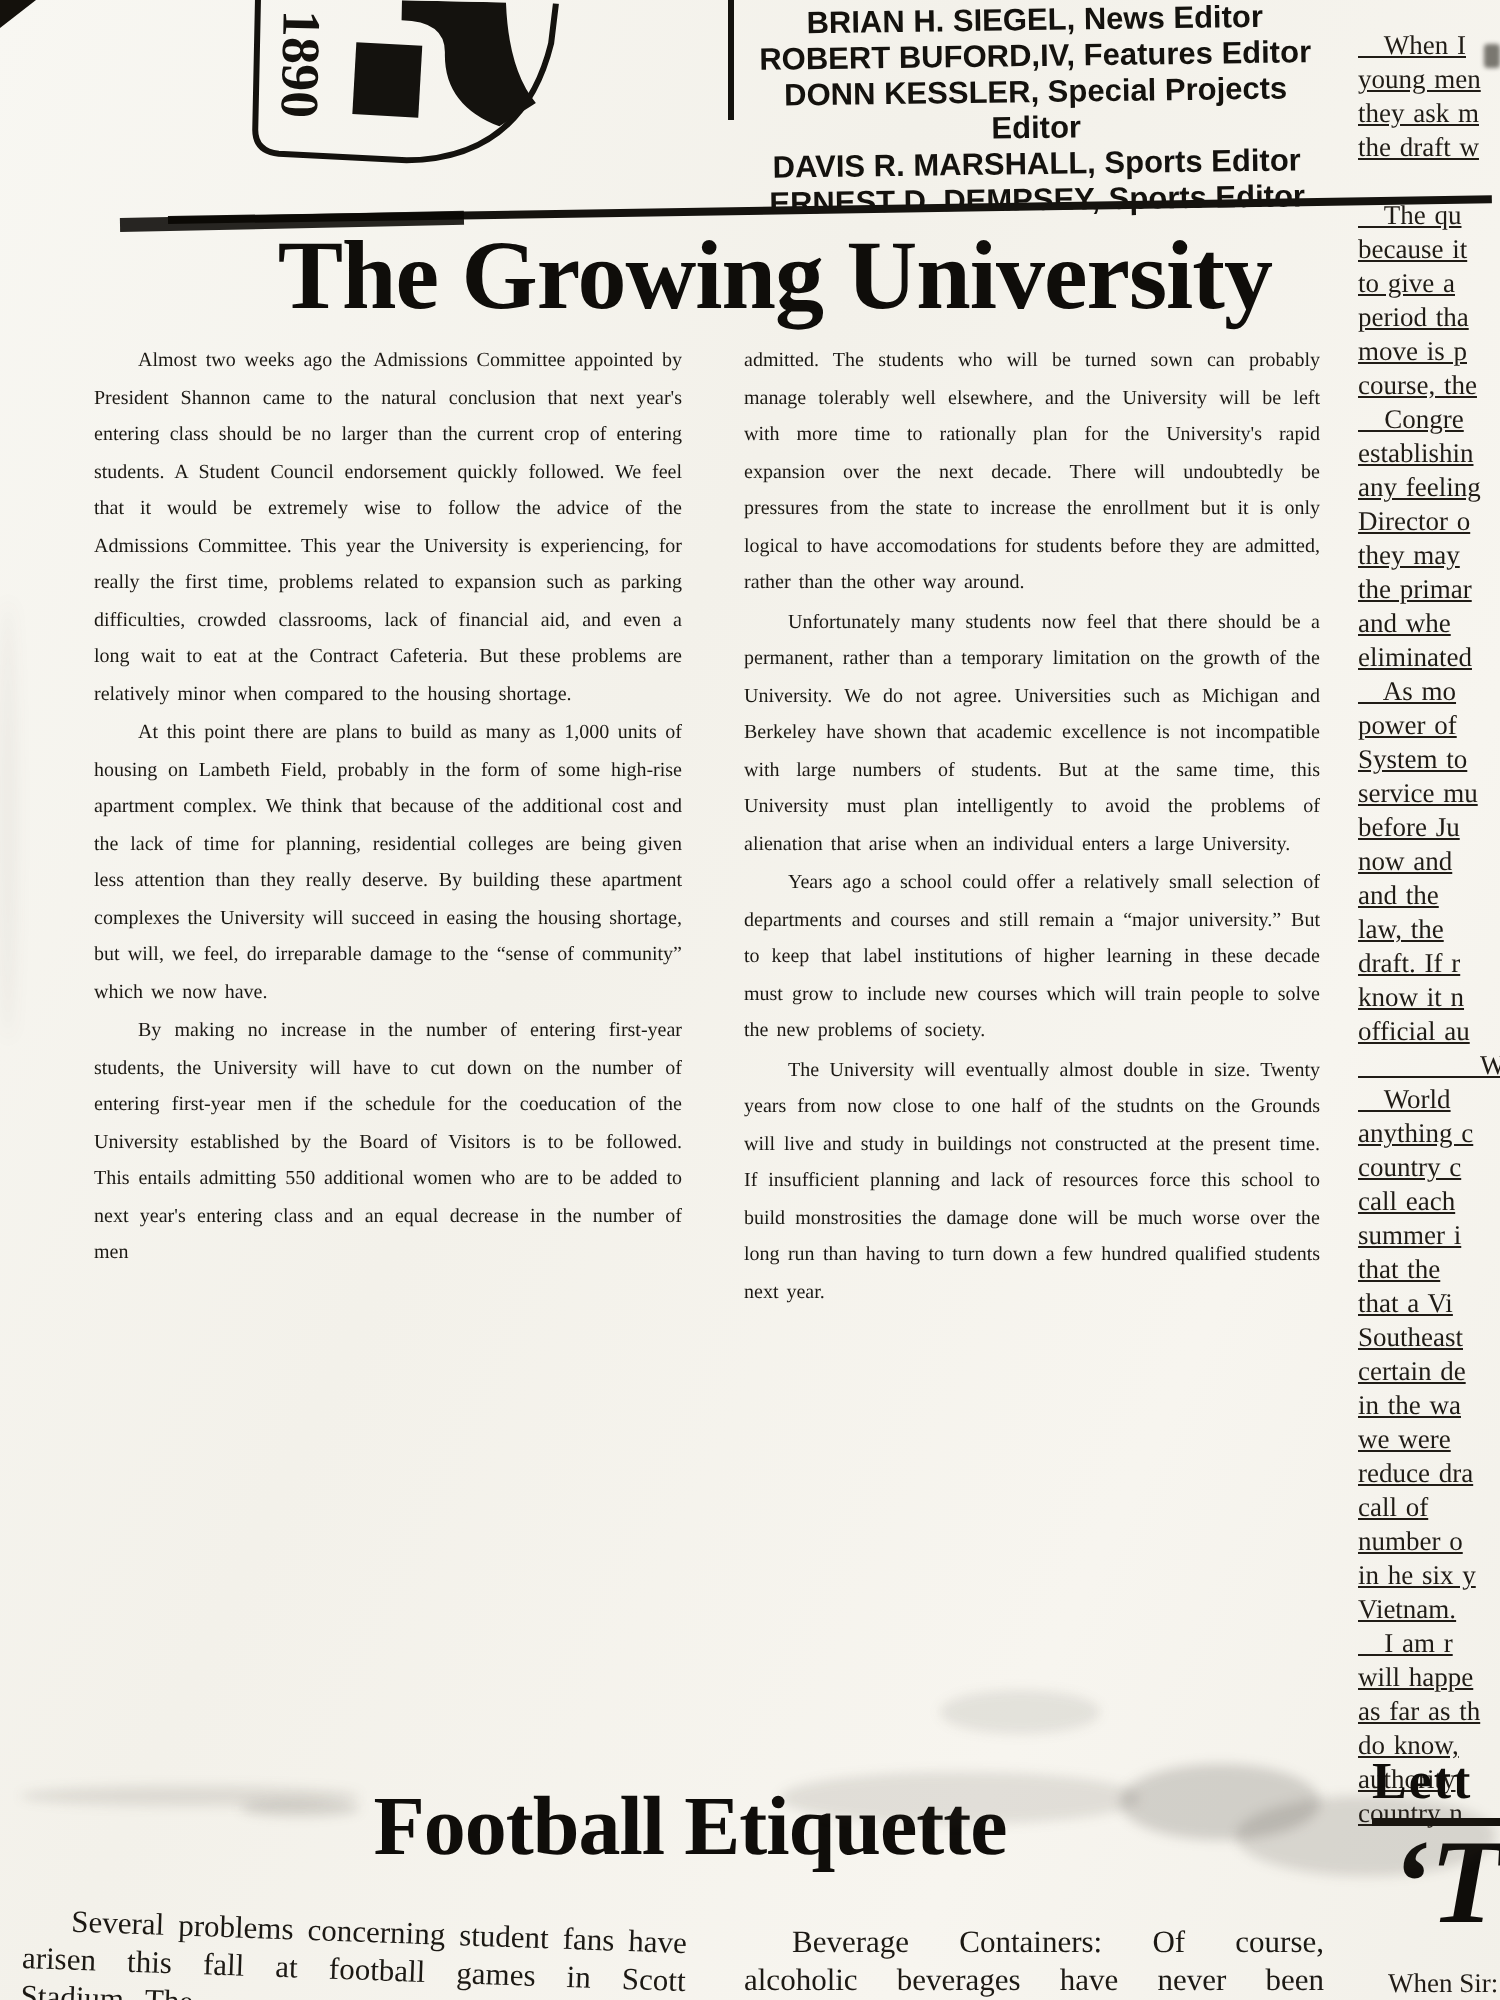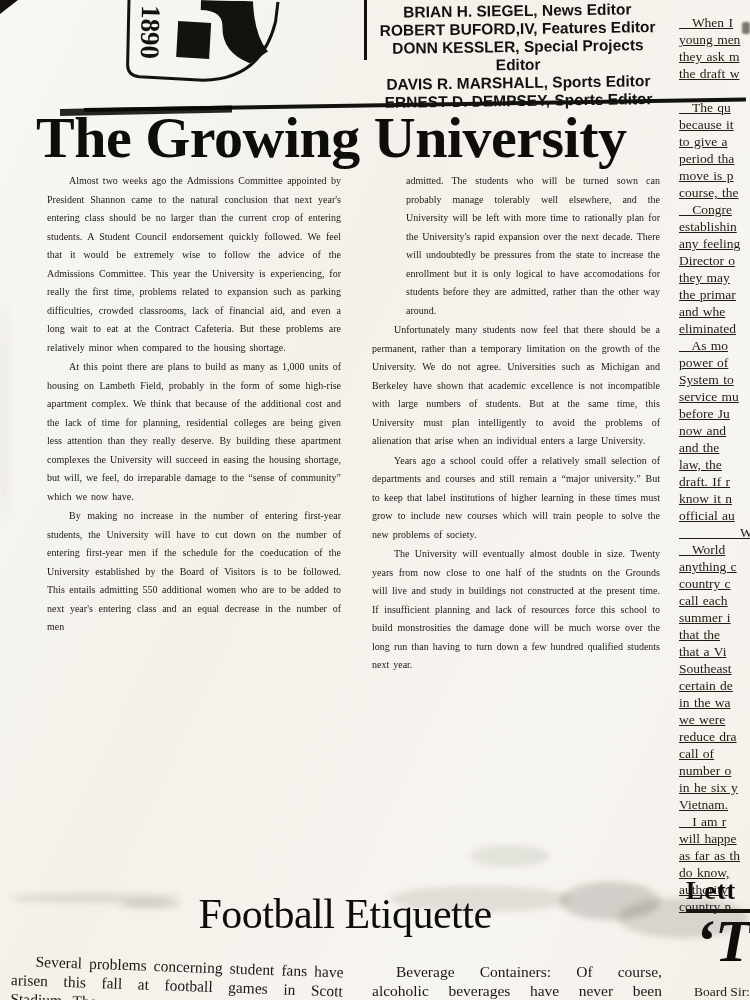--- a/index.html
+++ b/index.html
@@ -21,32 +21,32 @@
     font-weight:bold;font-size:15.5px;line-height:18px;
     text-align:center;color:#14120e;
     transform:rotate(-0.8deg);
   }
   .top-rule{position:absolute;left:84px;top:108px;width:662px;height:4px;background:#15130f;transform:rotate(-0.9deg);transform-origin:left center;}
   .top-rule-wedge{position:absolute;left:60px;top:109px;width:172px;height:7px;background:rgba(10,8,5,0.88);transform:rotate(-1.2deg);transform-origin:left center;}
   .corner-mark{position:absolute;left:0;top:0;width:18px;height:14px;background:#14110c;clip-path:polygon(0 0,100% 0,0 100%);}
   
   .headline-1{
     position:absolute;left:36px;top:112px;width:600px;
-    font-size:58px;font-weight:bold;letter-spacing:-0.5px;
-    text-align:left;color:#0f0d0a;line-height:52px;
+    font-size:49px;font-weight:bold;letter-spacing:-0.5px;
+    text-align:right;color:#0f0d0a;line-height:52px;
   }
   .col{position:absolute;top:172px;font-size:10px;line-height:18.5px;text-align:justify;word-spacing:1.5px;color:#1c1914;}
   .col-left{left:47px;width:294px;}
   .col-right{left:372px;width:288px;}
   .col p{margin:0 0 1px 0;text-indent:22px;}
-  .col p.no-indent{text-indent:0;margin-left:34px;}
+  .col p.no-indent{text-indent:0;}
   
   .headline-2{
     position:absolute;left:45px;top:889px;width:600px;
-    font-size:42px;font-weight:normal;letter-spacing:-0.5px;
+    font-size:42px;font-weight:bold;letter-spacing:-0.5px;
     text-align:center;color:#0f0d0a;line-height:50px;
   }
   .footer-left{
     position:absolute;left:12px;top:951px;width:332px;
     font-size:15.5px;line-height:19px;text-align:justify;word-spacing:3px;
     transform:rotate(2deg);transform-origin:left top;color:#1c1914;
   }
   .footer-left p,.footer-right p{margin:0;text-indent:24px;}
   .footer-right{
     position:absolute;left:372px;top:962px;width:290px;
@@ -109,21 +109,21 @@
 
   <div class="col col-left">
     <p>Almost two weeks ago the Admissions Committee appointed by President Shannon came to the natural conclusion that next year's entering class should be no larger than the current crop of entering students. A Student Council endorsement quickly followed. We feel that it would be extremely wise to follow the advice of the Admissions Committee. This year the University is experiencing, for really the first time, problems related to expansion such as parking difficulties, crowded classrooms, lack of financial aid, and even a long wait to eat at the Contract Cafeteria. But these problems are relatively minor when compared to the housing shortage.</p>
     <p>At this point there are plans to build as many as 1,000 units of housing on Lambeth Field, probably in the form of some high-rise apartment complex. We think that because of the additional cost and the lack of time for planning, residential colleges are being given less attention than they really deserve. By building these apartment complexes the University will succeed in easing the housing shortage, but will, we feel, do irreparable damage to the “sense of community” which we now have.</p>
     <p>By making no increase in the number of entering first-year students, the University will have to cut down on the number of entering first-year men if the schedule for the coeducation of the University established by the Board of Visitors is to be followed. This entails admitting 550 additional women who are to be added to next year's entering class and an equal decrease in the number of men</p>
   </div>
 
   <div class="col col-right">
     <p class="no-indent">admitted. The students who will be turned sown can probably manage tolerably well elsewhere, and the University will be left with more time to rationally plan for the University's rapid expansion over the next decade. There will undoubtedly be pressures from the state to increase the enrollment but it is only logical to have accomodations for students before they are admitted, rather than the other way around.</p>
     <p>Unfortunately many students now feel that there should be a permanent, rather than a temporary limitation on the growth of the University. We do not agree. Universities such as Michigan and Berkeley have shown that academic excellence is not incompatible with large numbers of students. But at the same time, this University must plan intelligently to avoid the problems of alienation that arise when an individual enters a large University.</p>
-    <p>Years ago a school could offer a relatively small selection of departments and courses and still remain a “major university.” But to keep that label institutions of higher learning in these times must grow to include new courses which will train people to solve the new problems of society.</p>
+    <p>Years ago a school could offer a relatively small selection of departments and courses and still remain a “major university.” But to keep that label institutions of higher learning in these decade must grow to include new courses which will train people to solve the new problems of society.</p>
     <p>The University will eventually almost double in size. Twenty years from now close to one half of the studnts on the Grounds will live and study in buildings not constructed at the present time. If insufficient planning and lack of resources force this school to build monstrosities the damage done will be much worse over the long run than having to turn down a few hundred qualified students next year.</p>
   </div>
 
   <div class="headline-2">Football Etiquette</div>
 
   <div class="footer-left">
     <p>Several problems concerning student fans have arisen this fall at football games in Scott Stadium. The</p>
   </div>
 
   <div class="footer-right">
@@ -178,21 +178,21 @@
 in he six y
 Vietnam.
    I am r
 will happe
 as far as th
 do know,
 authority
 country n</div>
   <div class="letters-heading">Lett</div>
   <div class="letter-headline">‘T</div>
-  <div class="salutation">Board Sir:</div>
+  <div class="salutation">When Sir:</div>
 
   <div class="smudge sm1"></div>
   <div class="smudge sm2"></div>
   <div class="smudge sm3"></div>
   <div class="smudge sm4"></div>
   <div class="smudge sm5"></div>
   <div class="smudge sm6"></div>
   <div class="smudge sm7"></div>
   <div class="smudge sm8"></div>
 

